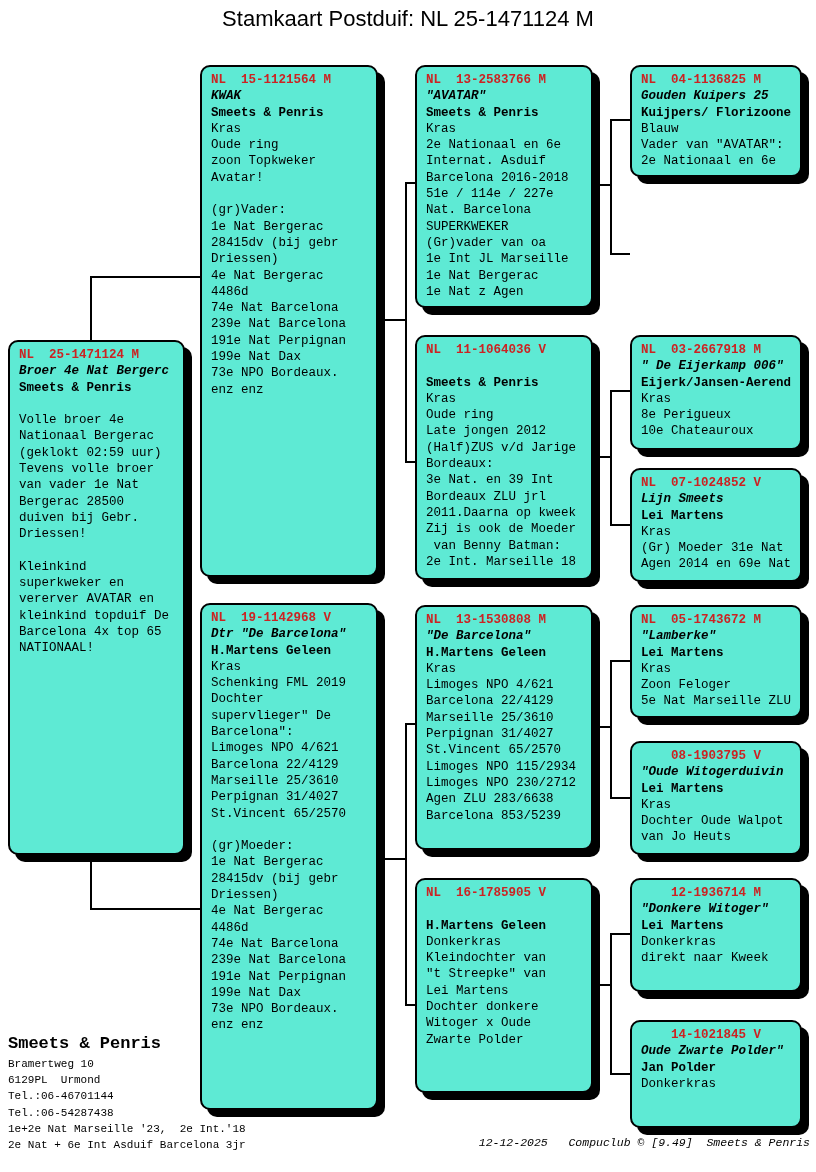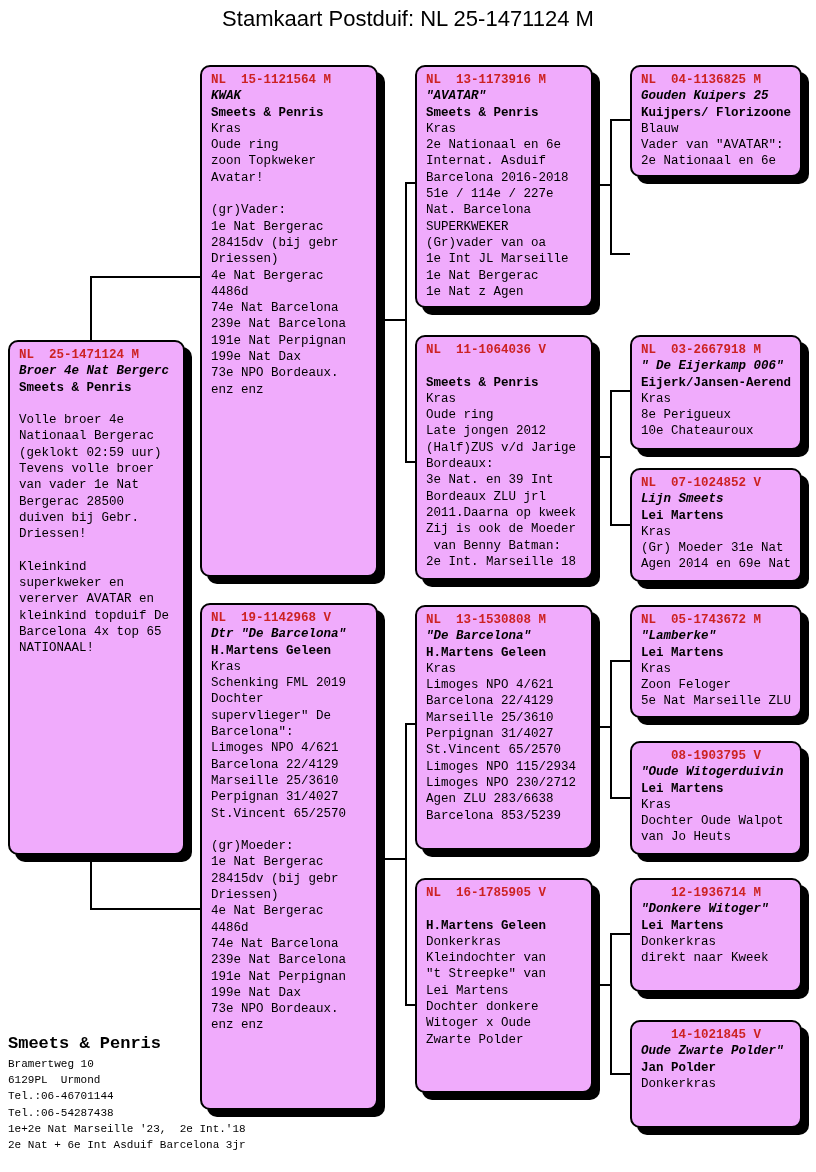--- a/index.html
+++ b/index.html
@@ -1,21 +1,21 @@
 <!DOCTYPE html>
 <html style="--accent: #cc2222;"><head>
 <meta charset="utf-8">
 <style>
   * { margin:0; padding:0; box-sizing:border-box; }
   html,body { background:#fff; }
   .page { position:relative; width:816px; height:1172px; background:#fff; overflow:hidden;
           font-family:"Liberation Mono", monospace; color:#000; }
   .title { position:absolute; top:6px; left:0; width:100%; text-align:center;
            font-family:"Liberation Sans", sans-serif; font-size:22px; }
-  .box { position:absolute; background:#f0abfc; border:2px solid #000; border-radius:10px;
+  .box { position:absolute; background:#5eead4; border:2px solid #000; border-radius:10px;
          box-shadow:7px 7px 0 #000; padding:5px 6px 0 9px;
          font-size:12.5px; line-height:16.3px; }
   .ring   { color:var(--accent,#cc2222); font-weight:bold; white-space:pre; min-height:16.3px; }
   .pname  { font-weight:bold; font-style:italic; white-space:pre; min-height:16.3px;font-family:Liberation Mono, monospace; }
   .powner { font-weight:bold; white-space:pre; min-height:16.3px; }
   .pbody  { white-space:pre-wrap; }
   .hline, .vline { position:absolute; background:#000; }
   .fancier { position:absolute; left:8px; top:1032px; }
   .fancier-name { font-weight:bold; font-size:17px; line-height:24px; }
   .fancier-lines { font-size:11px; line-height:16.2px; white-space:pre-wrap; }
@@ -96,21 +96,21 @@
 4486d
 74e Nat Barcelona
 239e Nat Barcelona
 191e Nat Perpignan
 199e Nat Dax
 73e NPO Bordeaux.
 enz enz</div>
   </div>
 
   <div class="box" style="left:415px;top:65px;width:178px;height:243px">
-    <div class="ring">NL  13-1173916 M</div>
+    <div class="ring">NL  13-2583766 M</div>
     <div class="pname">"AVATAR"</div>
     <div class="powner">Smeets &amp; Penris</div>
     <div class="pbody">Kras
 2e Nationaal en 6e
 Internat. Asduif
 Barcelona 2016-2018
 51e / 114e / 227e
 Nat. Barcelona
 SUPERKWEKER
 (Gr)vader van oa
@@ -264,14 +264,15 @@
   <div class="fancier">
     <div class="fancier-name">Smeets &amp; Penris</div>
     <div class="fancier-lines">Bramertweg 10
 6129PL  Urmond
 Tel.:06-46701144
 Tel.:06-54287438
 1e+2e Nat Marseille '23,  2e Int.'18
 2e Nat + 6e Int Asduif Barcelona 3jr</div>
   </div>
 
+  <div class="footer">12-12-2025   Compuclub © [9.49]  Smeets &amp; Penris</div>
 
 </div>
 
 </body></html>

